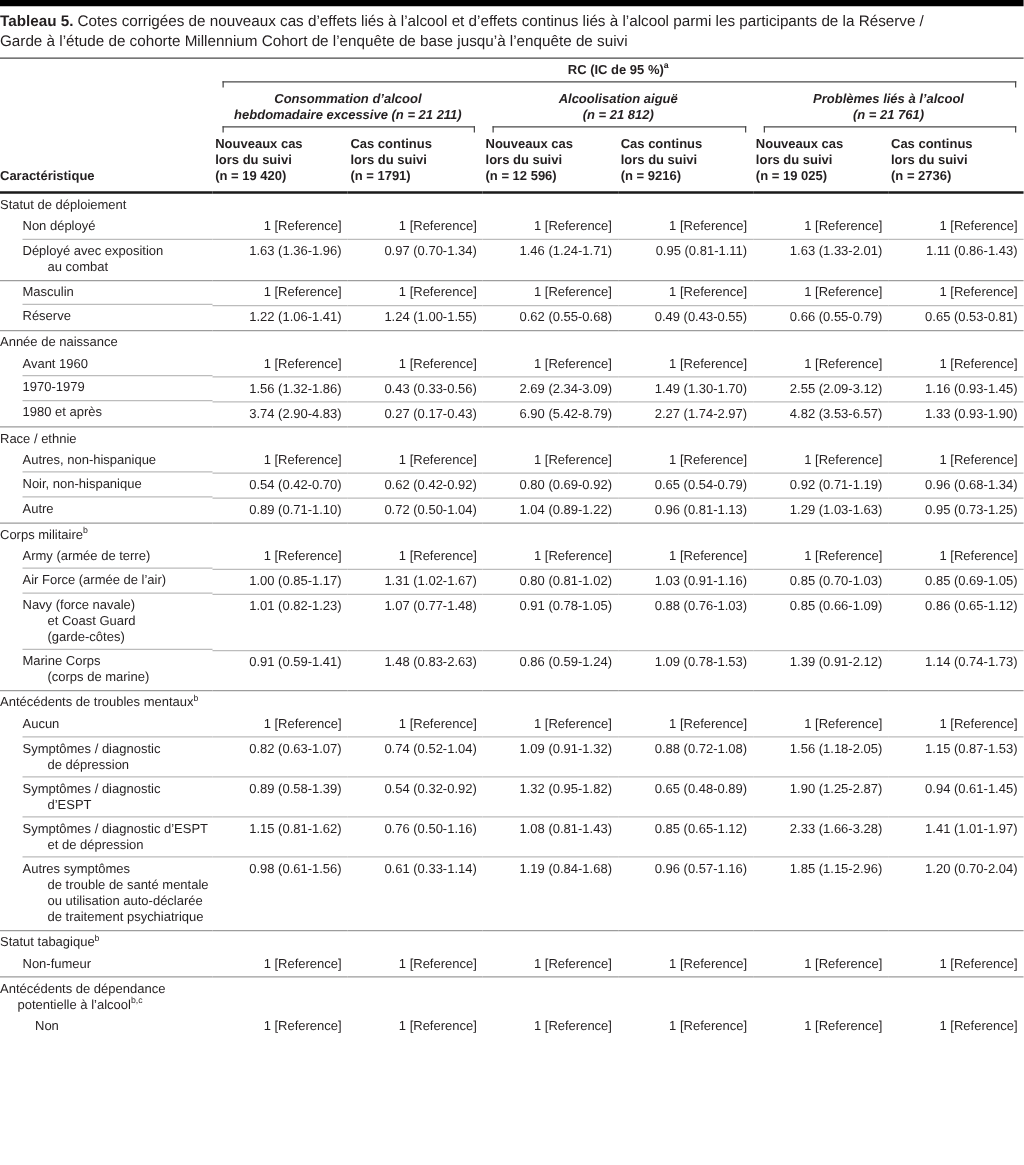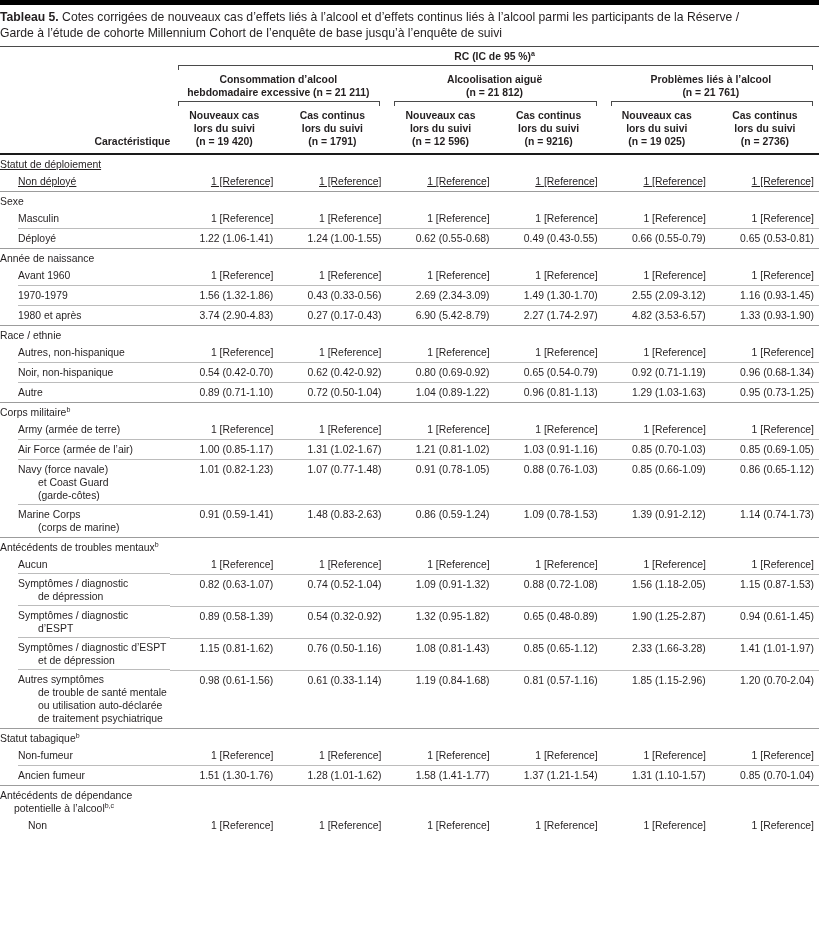--- a/index.html
+++ b/index.html
@@ -22,33 +22,33 @@
   th,td{font-size:10.4px;line-height:13px;font-weight:normal;box-sizing:border-box;}
   
   thead th{vertical-align:bottom;}
   .rc-th{padding:3px 2px 0 2px;}
   .rc-label{text-align:center;font-weight:bold;}
   .bracket{
     height:4px;margin:2px 4px 0 6px;
     border-top:1px solid #4a4a4a;border-left:1px solid #4a4a4a;border-right:1px solid #4a4a4a;
   }
   .group-th{padding:3px 2px 0 2px;}
-  .group-label{text-align:center;font-weight:bold;white-space:pre-line;}
+  .group-label{text-align:center;font-weight:bold;white-space:pre-line;font-style:italic;}
   .sub-th{
-    text-align:center;font-weight:bold;white-space:pre-line;
+    text-align:left;font-weight:bold;white-space:pre-line;
     padding:3px 2px 5px 2px;border-bottom:2px solid #1a1a1a;
   }
   .char-head{
-    text-align:right;font-weight:bold;vertical-align:bottom;
+    text-align:left;font-weight:bold;vertical-align:bottom;
     padding:0 0 5px 0;border-bottom:2px solid #1a1a1a;
   }
   sup{font-size:7px;line-height:0;vertical-align:super;letter-spacing:0;}
   
   tbody.sec{border-top:1px solid #9c9c9c;}
-  tbody.sec:first-of-type{border-top:none;text-decoration:underline;}
+  tbody.sec:first-of-type{border-top:none;}
   .section-label{
     padding:3px 0 1px 14px;text-indent:-14px;white-space:pre-line;
   }
   .data-row td{border-bottom:1px solid #bcbcbc;vertical-align:top;}
   .data-row:last-child td{border-bottom:none;}
   .data-row td.row-label{border-bottom:none;position:relative;}
   .data-row:not(:last-child) td.row-label::after{
     content:"";position:absolute;left:18px;right:0;bottom:0;height:1px;background:#bcbcbc;
   }
   td.row-label{
@@ -130,36 +130,43 @@
         </tr>
         <tr class="data-row">
           <td class="row-label">Non déployé</td>
           <td class="val">1 [Reference]</td>
           <td class="val">1 [Reference]</td>
           <td class="val">1 [Reference]</td>
           <td class="val">1 [Reference]</td>
           <td class="val">1 [Reference]</td>
           <td class="val">1 [Reference]</td>
         </tr>
+        <tr class="data-row">
+          <td class="row-label">Déployé avec exposition
+au combat</td>
+          <td class="val">1.63 (1.36-1.96)</td>
+          <td class="val">0.97 (0.70-1.34)</td>
+          <td class="val">1.46 (1.24-1.71)</td>
+          <td class="val">0.95 (0.81-1.11)</td>
+          <td class="val">1.63 (1.33-2.01)</td>
+          <td class="val">1.11 (0.86-1.43)</td>
+        </tr>
       </tbody>
       <tbody class="sec" data-sec="sexe">
-        <tr class="section-row">
-          <td class="section-label" colspan="7"><span>Sexe</span></td>
-        </tr>
         <tr class="data-row">
           <td class="row-label">Masculin</td>
           <td class="val">1 [Reference]</td>
           <td class="val">1 [Reference]</td>
           <td class="val">1 [Reference]</td>
           <td class="val">1 [Reference]</td>
           <td class="val">1 [Reference]</td>
           <td class="val">1 [Reference]</td>
         </tr>
         <tr class="data-row">
-          <td class="row-label">Déployé</td>
+          <td class="row-label">Réserve</td>
           <td class="val">1.22 (1.06-1.41)</td>
           <td class="val">1.24 (1.00-1.55)</td>
           <td class="val">0.62 (0.55-0.68)</td>
           <td class="val">0.49 (0.43-0.55)</td>
           <td class="val">0.66 (0.55-0.79)</td>
           <td class="val">0.65 (0.53-0.81)</td>
         </tr>
       </tbody>
       <tbody class="sec" data-sec="annee-naissance">
         <tr class="section-row">
@@ -235,21 +242,21 @@
           <td class="val">1 [Reference]</td>
           <td class="val">1 [Reference]</td>
           <td class="val">1 [Reference]</td>
           <td class="val">1 [Reference]</td>
           <td class="val">1 [Reference]</td>
         </tr>
         <tr class="data-row">
           <td class="row-label">Air Force (armée de l’air)</td>
           <td class="val">1.00 (0.85-1.17)</td>
           <td class="val">1.31 (1.02-1.67)</td>
-          <td class="val">1.21 (0.81-1.02)</td>
+          <td class="val">0.80 (0.81-1.02)</td>
           <td class="val">1.03 (0.91-1.16)</td>
           <td class="val">0.85 (0.70-1.03)</td>
           <td class="val">0.85 (0.69-1.05)</td>
         </tr>
         <tr class="data-row">
           <td class="row-label">Navy (force navale)
 et Coast Guard
 (garde-côtes)</td>
           <td class="val">1.01 (0.82-1.23)</td>
           <td class="val">1.07 (0.77-1.48)</td>
@@ -313,47 +320,38 @@
           <td class="val">1.41 (1.01-1.97)</td>
         </tr>
         <tr class="data-row">
           <td class="row-label">Autres symptômes
 de trouble de santé mentale
 ou utilisation auto-déclarée
 de traitement psychiatrique</td>
           <td class="val">0.98 (0.61-1.56)</td>
           <td class="val">0.61 (0.33-1.14)</td>
           <td class="val">1.19 (0.84-1.68)</td>
-          <td class="val">0.81 (0.57-1.16)</td>
+          <td class="val">0.96 (0.57-1.16)</td>
           <td class="val">1.85 (1.15-2.96)</td>
           <td class="val">1.20 (0.70-2.04)</td>
         </tr>
       </tbody>
       <tbody class="sec" data-sec="statut-tabagique">
         <tr class="section-row">
           <td class="section-label" colspan="7"><span>Statut tabagique</span><sup>b</sup></td>
         </tr>
         <tr class="data-row">
           <td class="row-label">Non-fumeur</td>
           <td class="val">1 [Reference]</td>
           <td class="val">1 [Reference]</td>
           <td class="val">1 [Reference]</td>
           <td class="val">1 [Reference]</td>
           <td class="val">1 [Reference]</td>
           <td class="val">1 [Reference]</td>
         </tr>
-        <tr class="data-row">
-          <td class="row-label">Ancien fumeur</td>
-          <td class="val">1.51 (1.30-1.76)</td>
-          <td class="val">1.28 (1.01-1.62)</td>
-          <td class="val">1.58 (1.41-1.77)</td>
-          <td class="val">1.37 (1.21-1.54)</td>
-          <td class="val">1.31 (1.10-1.57)</td>
-          <td class="val">0.85 (0.70-1.04)</td>
-        </tr>
       </tbody>
       <tbody class="sec" data-sec="dependance-alcool">
         <tr class="section-row">
           <td class="section-label" colspan="7"><span>Antécédents de dépendance
 potentielle à l’alcool</span><sup>b,c</sup></td>
         </tr>
         <tr class="data-row">
           <td class="row-label">Non</td>
           <td class="val">1 [Reference]</td>
           <td class="val">1 [Reference]</td>

